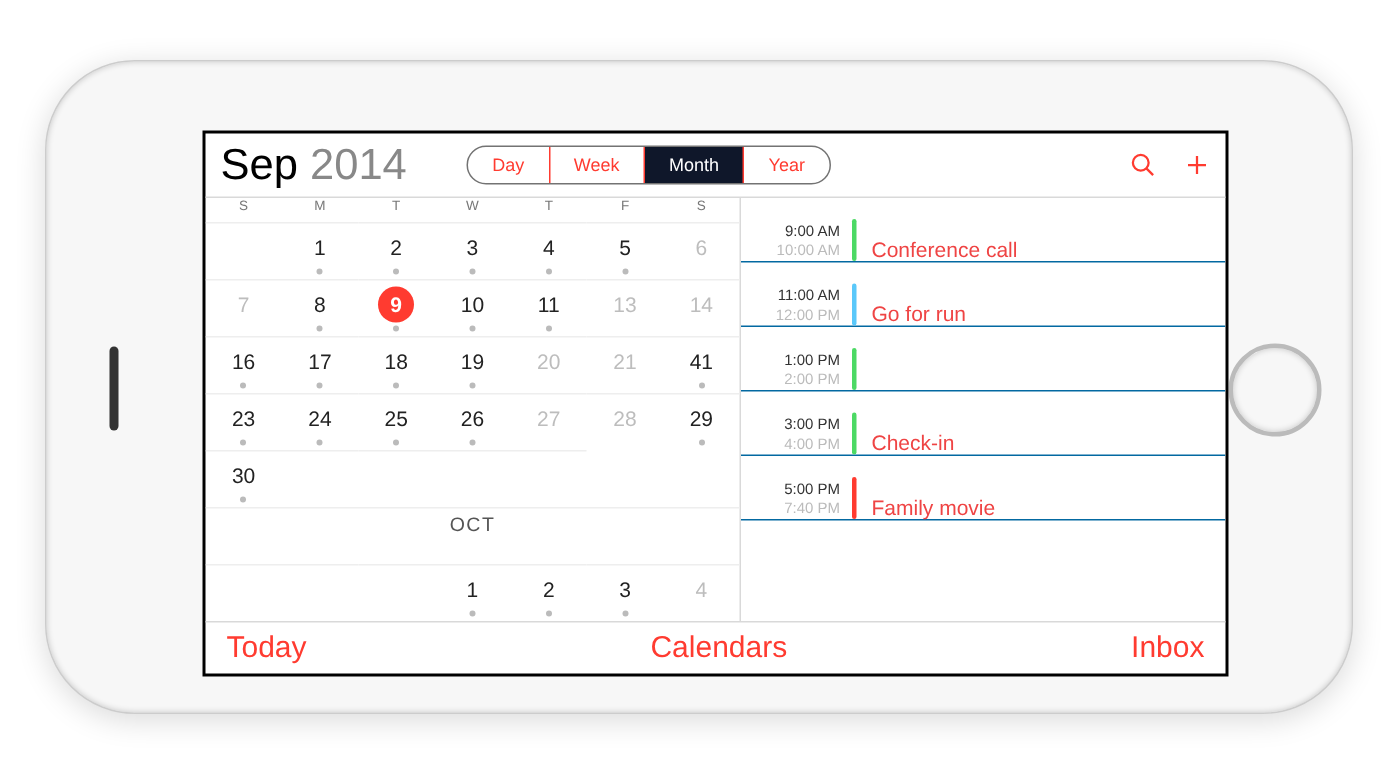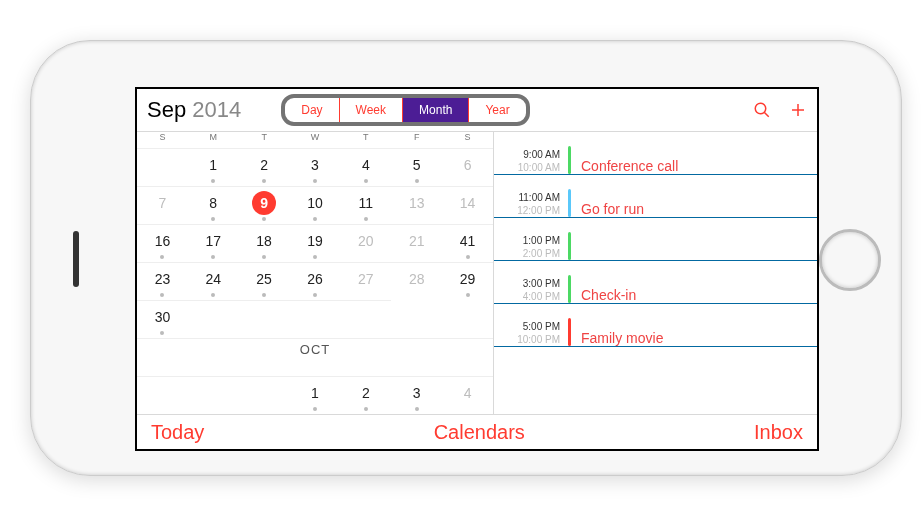--- a/index.html
+++ b/index.html
@@ -55,45 +55,45 @@
 
   
   .header {
     display: flex;
     align-items: center;
     height: 42px;
     padding: 0 10px;
     border-bottom: 1px solid #d9d9d9;
   }
   .title {
-    font-size: 22px;
+    font-size: 29px;
     font-weight: 300;
     color: #000;
   }
   .title .month { font-weight: 500; }
   .title .year { color: #888; }
   .segmented {
     display: flex;
     margin-left: 40px;
-    border: 4px solid #737373;
+    border: 1px solid #737373;
     border-radius: 13px;
     overflow: hidden;
     height: 24px;
   }
   .seg {
     font-size: 12px;
     color: #ff3b30;
     padding: 0 16px;
     line-height: 24px;
     border-right: 1px solid #ff3b30;
     cursor: pointer;
     user-select: none;
   }
   .seg:last-child { border-right: none; }
-  .seg.active { background: #4c1d95; color: #fff; }
+  .seg.active { background: #0f172a; color: #fff; }
   .header-actions {
     margin-left: auto;
     display: flex;
     gap: 18px;
     align-items: center;
   }
   .icon { color: #ff3b30; cursor: pointer; }
   .search-icon svg, .plus-icon svg { width: 18px; height: 18px; display:block; }
 
   
@@ -438,21 +438,21 @@
             <div class="times">
               <div class="start">3:00 PM</div>
               <div class="end">4:00 PM</div>
             </div>
             <div class="bar" style="background: rgb(76, 217, 100);"></div>
             <div class="evt-title">Check-in</div>
           </div>
           <div class="event">
             <div class="times">
               <div class="start">5:00 PM</div>
-              <div class="end">10:00 PM</div>
+              <div class="end">7:40 PM</div>
             </div>
             <div class="bar" style="background: rgb(255, 59, 48);"></div>
             <div class="evt-title">Family movie</div>
           </div>
         </div>
     </div>
 
     <div class="footer">
       <span>Today</span>
       <span class="center">Calendars</span>

